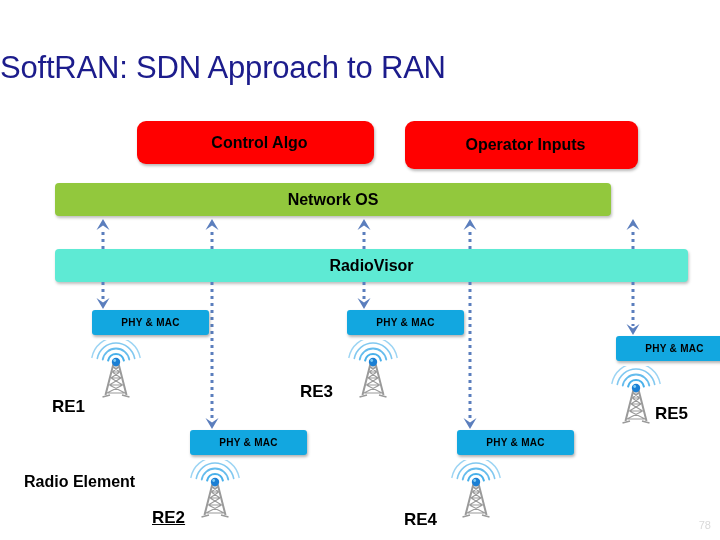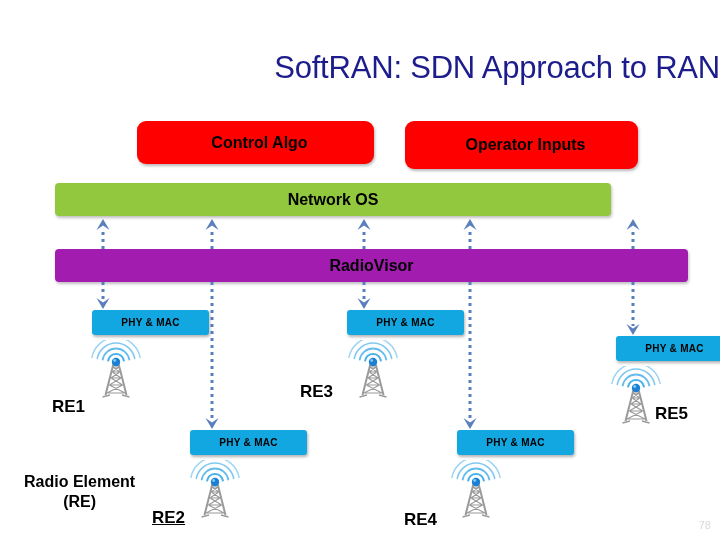--- a/index.html
+++ b/index.html
@@ -18,21 +18,21 @@
     background: #ffffff;
     overflow: hidden;
   }
 
   
   #slide-title {
     position: absolute;
     left: 0;
     top: 50px;
     width: 720px;
-    text-align: right;
+    text-align: left;
     font-size: 31px;
     font-weight: 400;
     color: #1c1c8c;
     letter-spacing: -0.2px;
     white-space: nowrap;
   }
 
   
   .box {
     position: absolute;
@@ -127,21 +127,21 @@
     <span>Control Algo</span>
   </div>
   <div class="box red-box" id="box-operator-inputs" style="left: 405px; top: 121px; width: 233px; height: 48px;">
     <span>Operator Inputs</span>
   </div>
 
   <div class="box green-bar" id="bar-network-os" style="left: 55px; top: 183px; width: 556px; height: 33px; background: rgb(146, 200, 61);">
     <span>Network OS</span>
   </div>
 
-  <div class="box blue-bar" id="bar-radiovisor" style="left: 55px; top: 249px; width: 633px; height: 33px; background: #a21caf;">
+  <div class="box blue-bar" id="bar-radiovisor" style="left: 55px; top: 249px; width: 633px; height: 33px; background: #5eead4;">
     <span>RadioVisor</span>
   </div>
 
   <svg class="overlay" id="arrow-overlay" viewBox="0 0 720 540">
       <g>
         <line x1="103" y1="249" x2="103" y2="228" stroke="#5B7EBD" stroke-width="3" stroke-dasharray="3 4"></line>
         <path d="M 103 219 L 96.5 230 L 103 225.5 L 109.5 230 Z" fill="#5B7EBD"></path>
       </g>
       <g>
         <line x1="212" y1="249" x2="212" y2="228" stroke="#5B7EBD" stroke-width="3" stroke-dasharray="3 4"></line>
@@ -267,18 +267,17 @@
           <path d="M 14.5 57 L 22 55 M 41.5 57 L 34 55" stroke="#9a9a9a" stroke-width="1.6" fill="none"></path>
           <circle cx="28" cy="22" r="4.2" fill="#1b7fd4"></circle>
           <circle cx="26.7" cy="20.5" r="1.4" fill="#7fcdf5"></circle>
         </g>
       </svg>
       <div class="re-label" style="left: 655px; top: 404px;">RE5</div>
     </div>
 
   <div id="radio-element-caption" style="left: 8px; top: 472px; margin-left: 16px;">
     <div>Radio Element</div>
-    <div>(RE)</div>
   </div>
 
   <div id="page-number">78</div>
 
 </div>
 
 </body></html>

